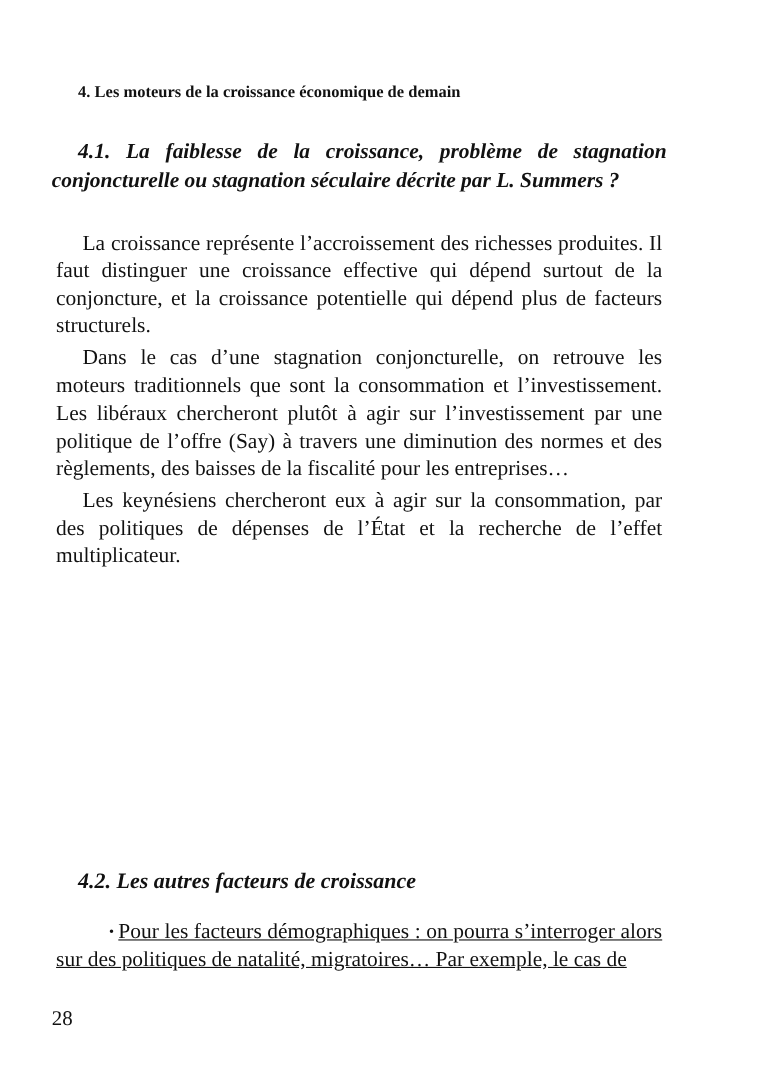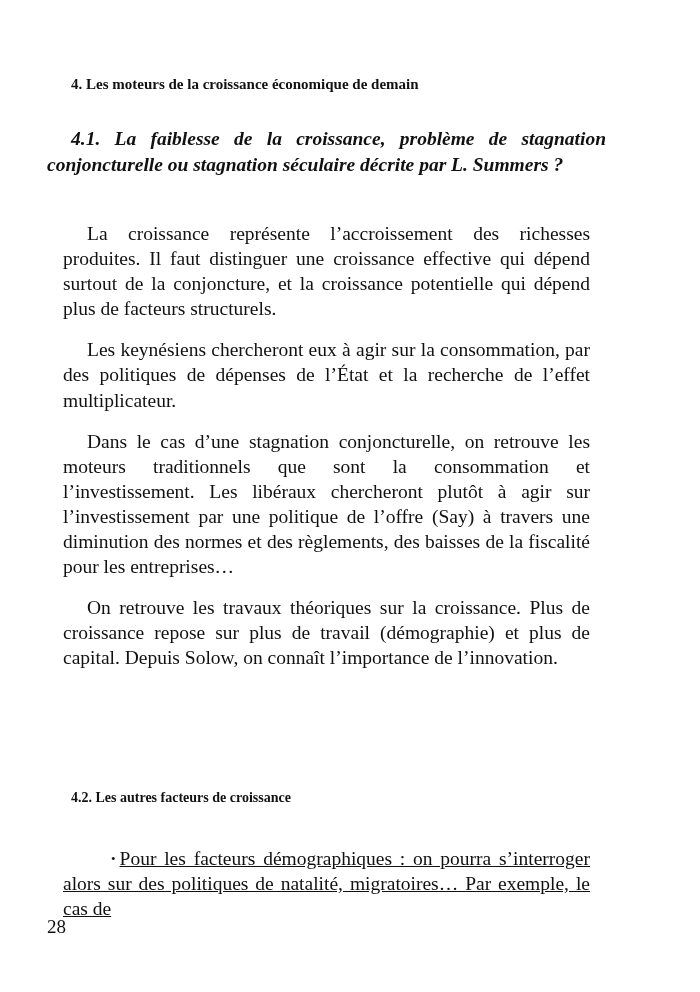--- a/index.html
+++ b/index.html
@@ -43,30 +43,31 @@
     }
     .body-text {
       position: absolute;
       left: 0;
       top: 205px;
       width: 559px;
       font-size: 19.5px;
       line-height: 25.1px;
     }
     .para {
-      margin: 16px;
+      margin: 4px;
       text-align: justify;
       text-indent: 24px;
     }
     .h3 {
       position: absolute;
       left: 24px;
       top: 790px;
       font-weight: bold;
-      font-size: 14px;
+      font-style: italic;
+      font-size: 20px;
       white-space: nowrap;
     }
     .body-text-2 {
       position: absolute;
       left: 0;
       top: 830px;
       width: 559px;
       font-size: 19.5px;
       line-height: 25.1px;
       text-decoration: underline;
@@ -87,23 +88,22 @@
 </head>
 <body>
 
 <div class="page">
   <div class="h1">4. Les moteurs de la croissance économique de demain</div>
 
   <div class="h2">4.1. La faiblesse de la croissance, problème de stagnation conjoncturelle ou stagnation séculaire décrite par L. Summers ?</div>
 
   <div class="body-text">
     <p class="para">La croissance représente l’accroissement des richesses produites. Il faut distinguer une croissance effective qui dépend surtout de la conjoncture, et la croissance potentielle qui dépend plus de facteurs structurels.</p>
+    <p class="para">Dans le cas d’une stagnation conjoncturelle, on retrouve les moteurs traditionnels que sont la consommation et l’investissement. Les libéraux chercheront plutôt à agir sur l’investissement par une politique de l’offre (Say) à travers une diminution des normes et des règlements, des baisses de la fiscalité pour les entreprises…</p>
     <p class="para">Les keynésiens chercheront eux à agir sur la consommation, par des politiques de dépenses de l’État et la recherche de l’effet multiplicateur.</p>
-    <p class="para">Dans le cas d’une stagnation conjoncturelle, on retrouve les moteurs traditionnels que sont la consommation et l’investissement. Les libéraux chercheront plutôt à agir sur l’investissement par une politique de l’offre (Say) à travers une diminution des normes et des règlements, des baisses de la fiscalité pour les entreprises…</p>
-    <p class="para">On retrouve les travaux théoriques sur la croissance. Plus de croissance repose sur plus de travail (démographie) et plus de capital. Depuis Solow, on connaît l’importance de l’innovation.</p>
   </div>
 
   <div class="h3">4.2. Les autres facteurs de croissance</div>
 
   <div class="body-text-2">
     <p class="para"><span class="bullet">•</span><span>Pour les facteurs démographiques : on pourra s’interroger alors sur des politiques de natalité, migratoires… Par exemple, le cas de</span></p>
   </div>
 
   <div class="page-number">28</div>
 </div>

